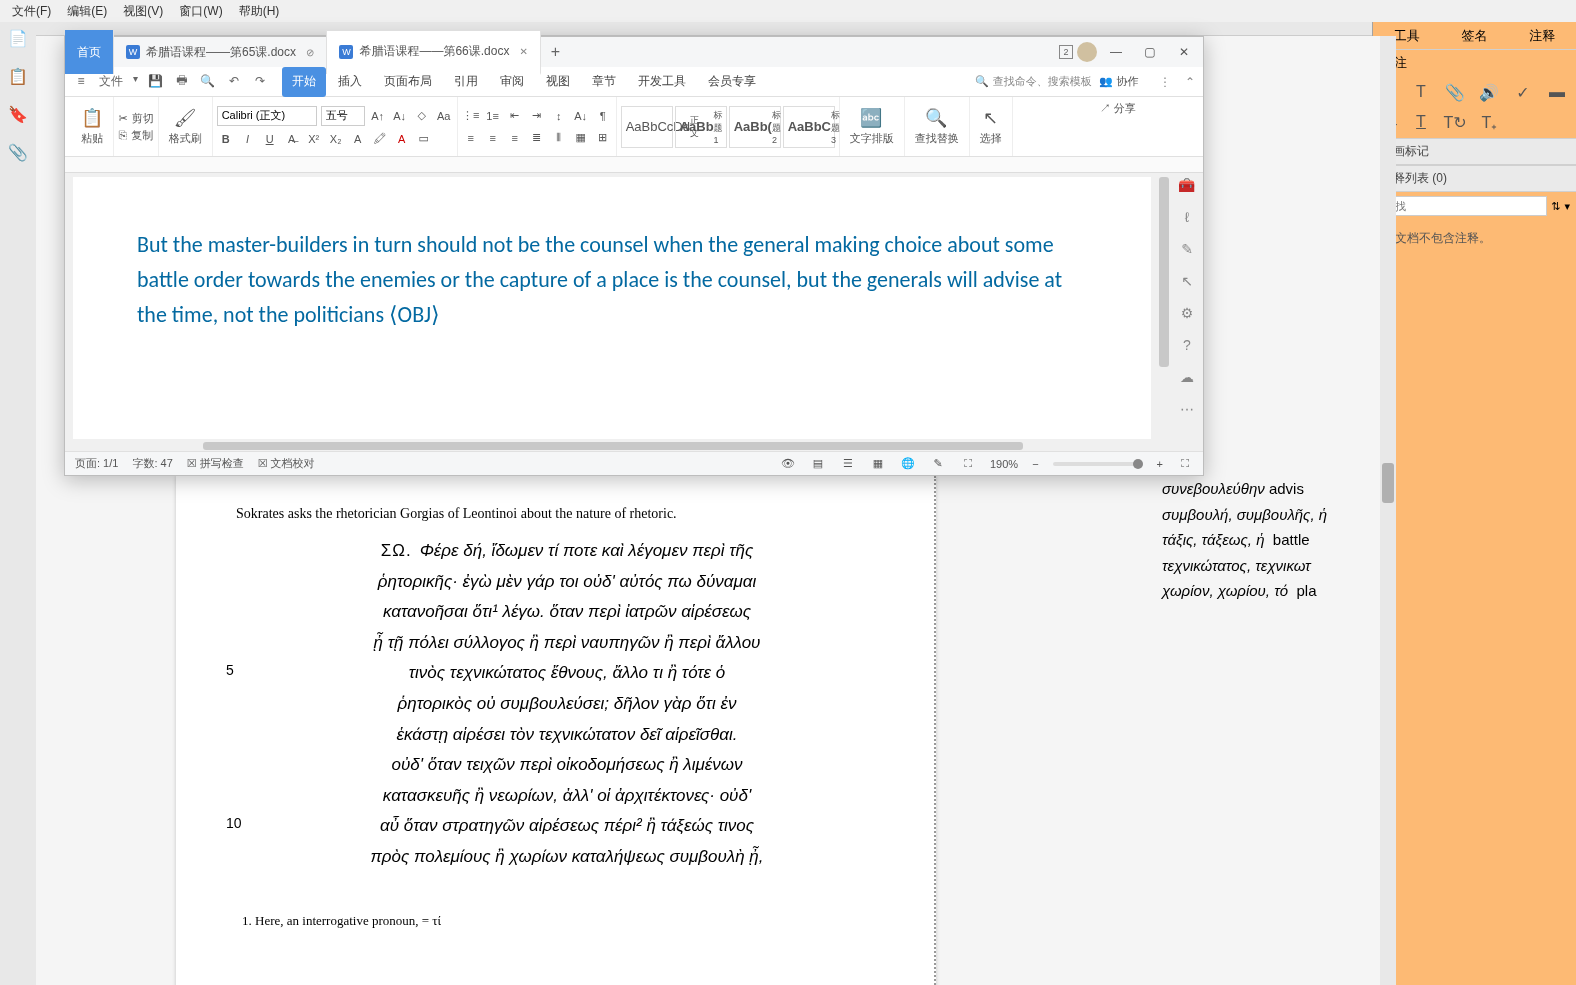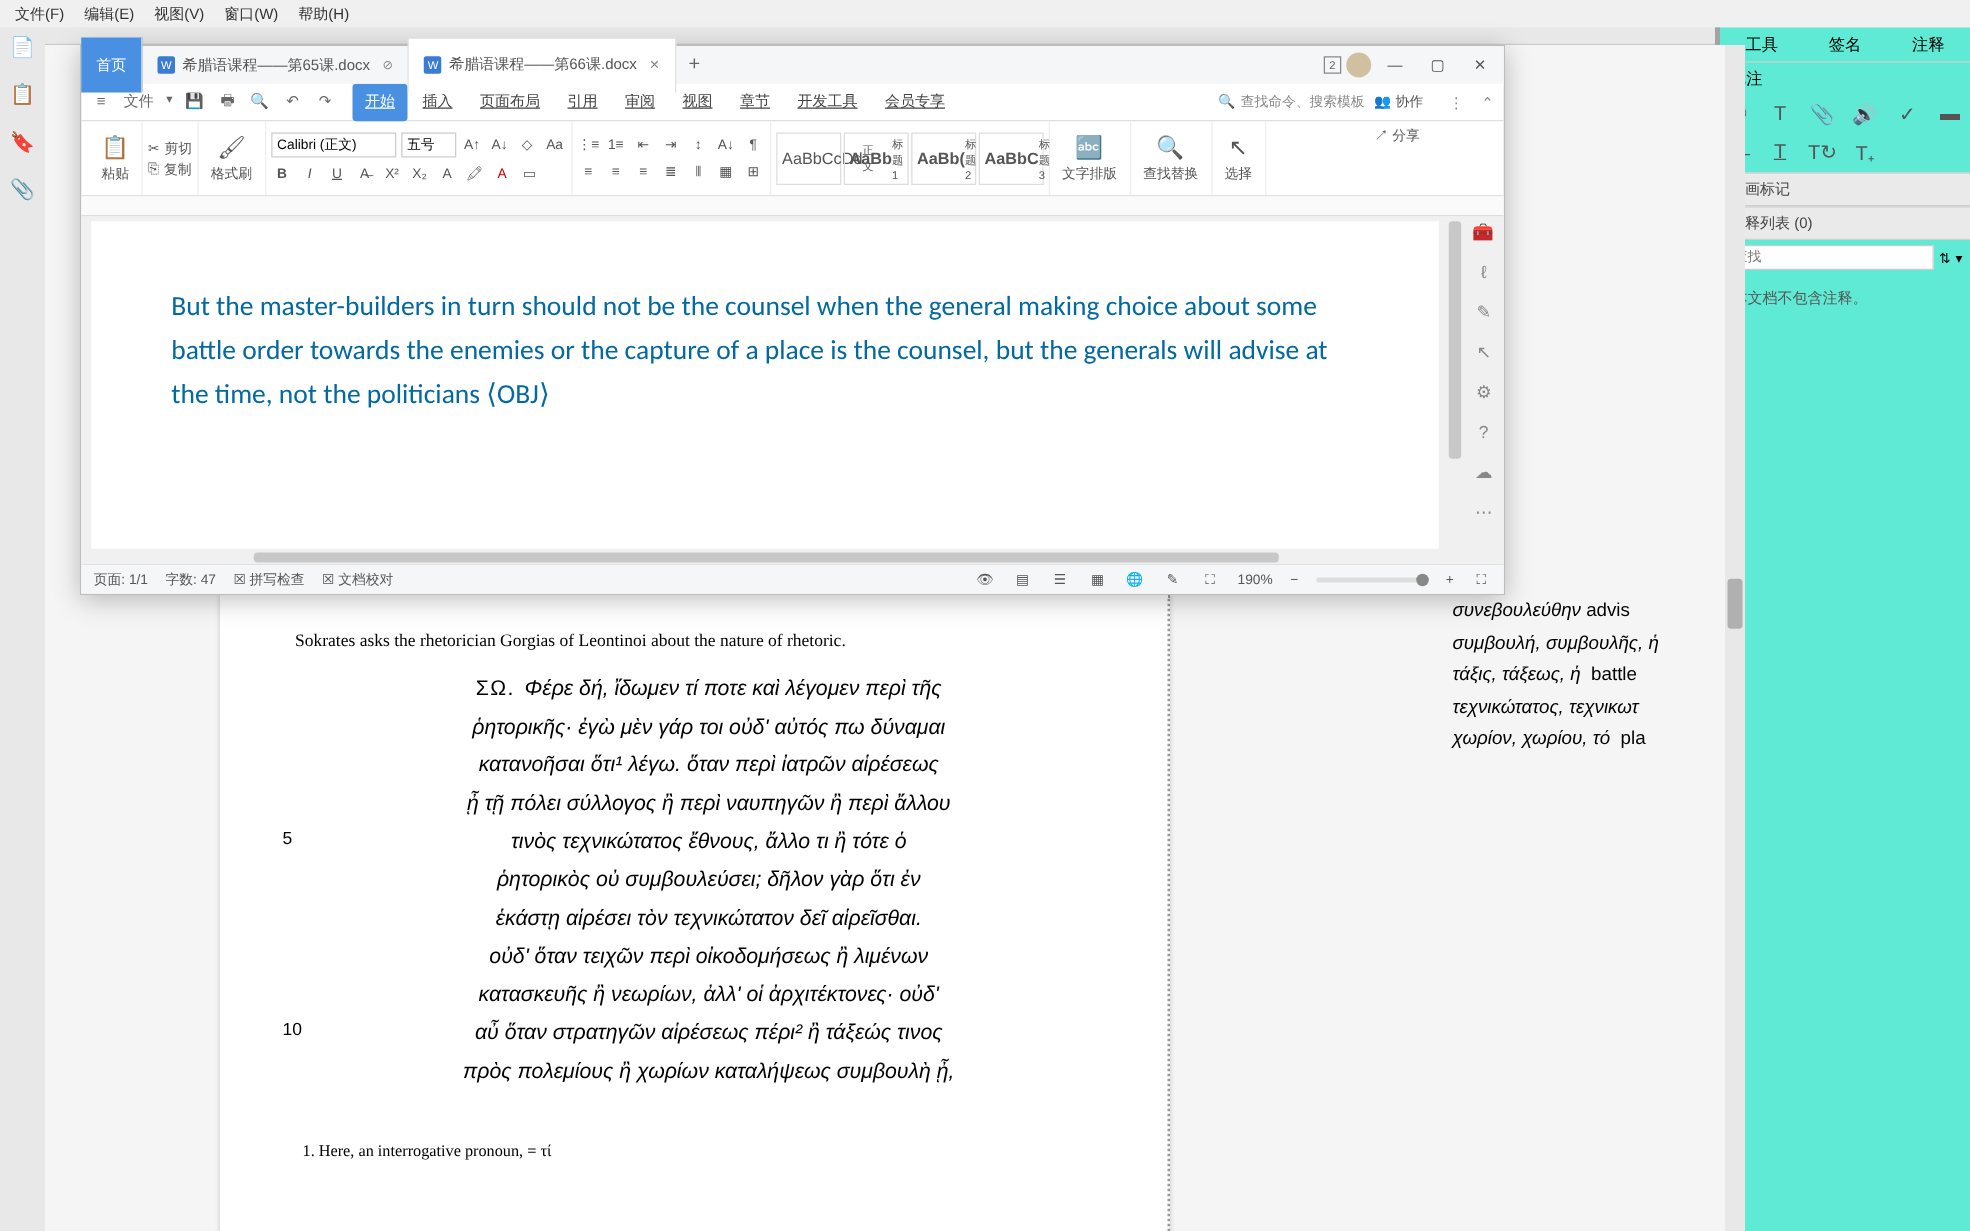--- a/index.html
+++ b/index.html
@@ -10,21 +10,21 @@
 .menubar span { padding: 0 8px; cursor: default; }
 
 
 .left-strip { position: absolute; left: 0; top: 22px; width: 36px; height: calc(100% - 22px); background: #e8e8e8; display: flex; flex-direction: column; align-items: center; padding-top: 6px; gap: 18px; }
 .left-strip .lsicon { width: 20px; height: 20px; display: flex; align-items: center; justify-content: center; }
 
 
 .bg-toolbar { position: absolute; left: 36px; top: 22px; right: 0; height: 14px; background: #e8e8e8; border-bottom: 1px solid #ccc; }
 
 
-.right-panel { position: absolute; right: 0; top: 22px; width: 204px; height: calc(100% - 22px); background: #5eead4; border-left: 4px solid #a3a3a3; }
+.right-panel { position: absolute; right: 0; top: 22px; width: 204px; height: calc(100% - 22px); background: #fdba74; border-left: 1px solid #a3a3a3; }
 .right-panel .rp-tabs { display: flex; height: 28px; border-bottom: 1px solid #d0d0d0; font-size: 13px; }
 .right-panel .rp-tabs span { flex: 1; display: flex; align-items: center; justify-content: center; }
 .right-panel .rp-icons { display: flex; flex-wrap: wrap; padding: 6px 4px; gap: 10px 14px; }
 .right-panel .rp-icons .ri { width: 20px; height: 20px; display: flex; align-items: center; justify-content: center; color: #555; }
 .right-panel .rp-section { background: #eaeaea; padding: 4px 8px; font-size: 12px; color: #444; border-top: 1px solid #d0d0d0; border-bottom: 1px solid #d0d0d0; }
 .right-panel .rp-search { display: flex; align-items: center; padding: 4px 6px; gap: 4px; }
 .right-panel .rp-search input { flex: 1; height: 20px; border: 1px solid #ccc; padding: 0 4px; font-size: 11px; }
 .right-panel .rp-empty { padding: 10px; font-size: 12px; color: #555; }
 
 
@@ -50,21 +50,21 @@
 .wps-tab.active { background: #fff; border-bottom: 2px solid #fff; margin-bottom: -1px; }
 .wps-tab .closex { font-size: 10px; color: #888; margin-left: 4px; }
 .wps-tab .wicon { width: 14px; height: 14px; background: #3a7bd5; border-radius: 2px; display: inline-flex; align-items: center; justify-content: center; color: #fff; font-size: 9px; }
 .wps-tab-add { padding: 0 10px; color: #666; font-size: 16px; }
 .wps-title-controls { position: absolute; right: 4px; top: 0; height: 30px; display: flex; align-items: center; gap: 4px; }
 .wps-title-controls .sq { width: 14px; height: 14px; border: 1px solid #888; font-size: 9px; display: flex; align-items: center; justify-content: center; color: #666; }
 .wps-title-controls .avatar { width: 20px; height: 20px; border-radius: 50%; background: #d0c0a0; }
 .wps-title-controls .winbtn { width: 30px; height: 30px; display: flex; align-items: center; justify-content: center; font-size: 12px; color: #555; }
 
 .wps-ribbon-tabs { height: 30px; display: flex; align-items: center; padding: 0 8px; gap: 2px; font-size: 12px; color: #444; border-bottom: 1px solid #e0e0e0; }
-.wps-ribbon-tabs .rtab { padding: 0 10px; height: 30px; display: flex; align-items: center; text-decoration: underline; }
+.wps-ribbon-tabs .rtab { padding: 0 10px; height: 30px; display: flex; align-items: center; }
 .wps-ribbon-tabs .rtab.active { background: #4a90e2; color: #fff; border-radius: 3px; }
 .wps-ribbon-tabs .qat { display: flex; gap: 10px; margin-right: 12px; color: #666; }
 .wps-ribbon-tabs .qat .qi { width: 16px; height: 16px; display: flex; align-items: center; justify-content: center; }
 .wps-ribbon-tabs .spacer { flex: 1; }
 .wps-ribbon-tabs .search-cmd { display: flex; align-items: center; gap: 4px; color: #888; font-size: 11px; }
 .wps-ribbon-tabs .right-actions { display: flex; gap: 12px; margin-left: 6px; font-size: 11px; color: #555; flex-direction: column; }
 .wps-ribbon-tabs .collapse { margin-left: 12px; color: #888; }
 
 .wps-ribbon { height: 60px; display: flex; align-items: center; padding: 0 6px; border-bottom: 1px solid #e0e0e0; font-size: 11px; color: #555; }
 .wps-ribbon .grp { display: flex; flex-direction: column; align-items: center; padding: 0 4px; gap: 2px; border-right: 1px solid #eee; height: 100%; justify-content: center; }

